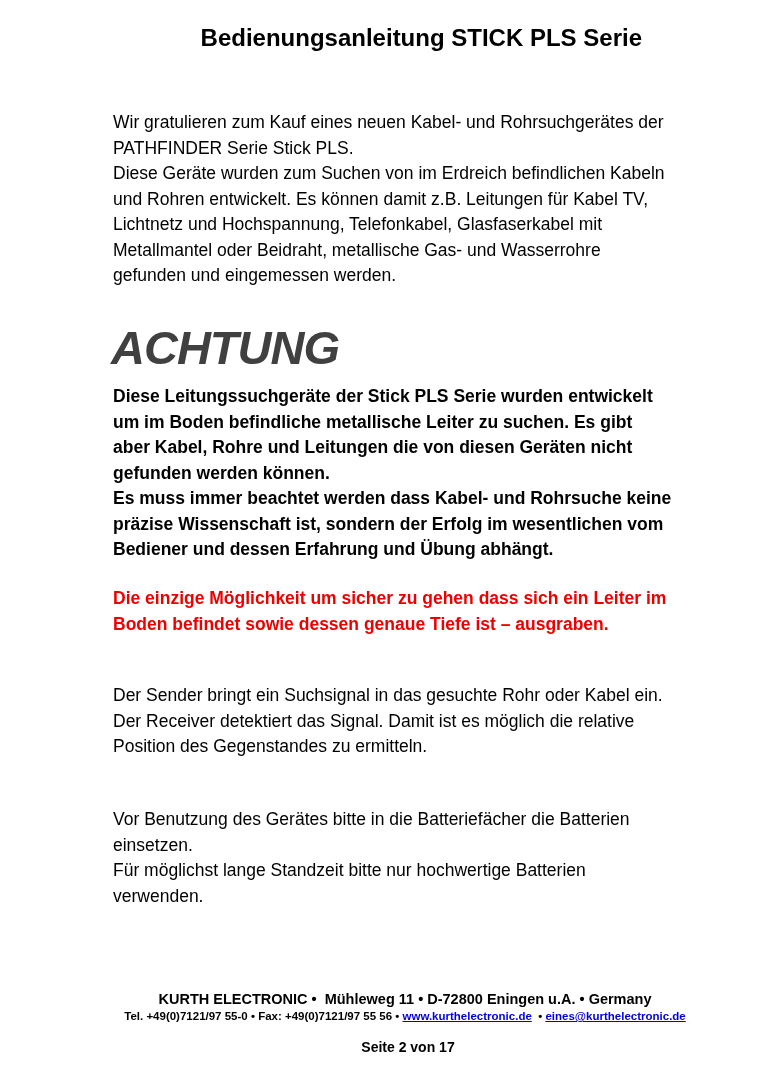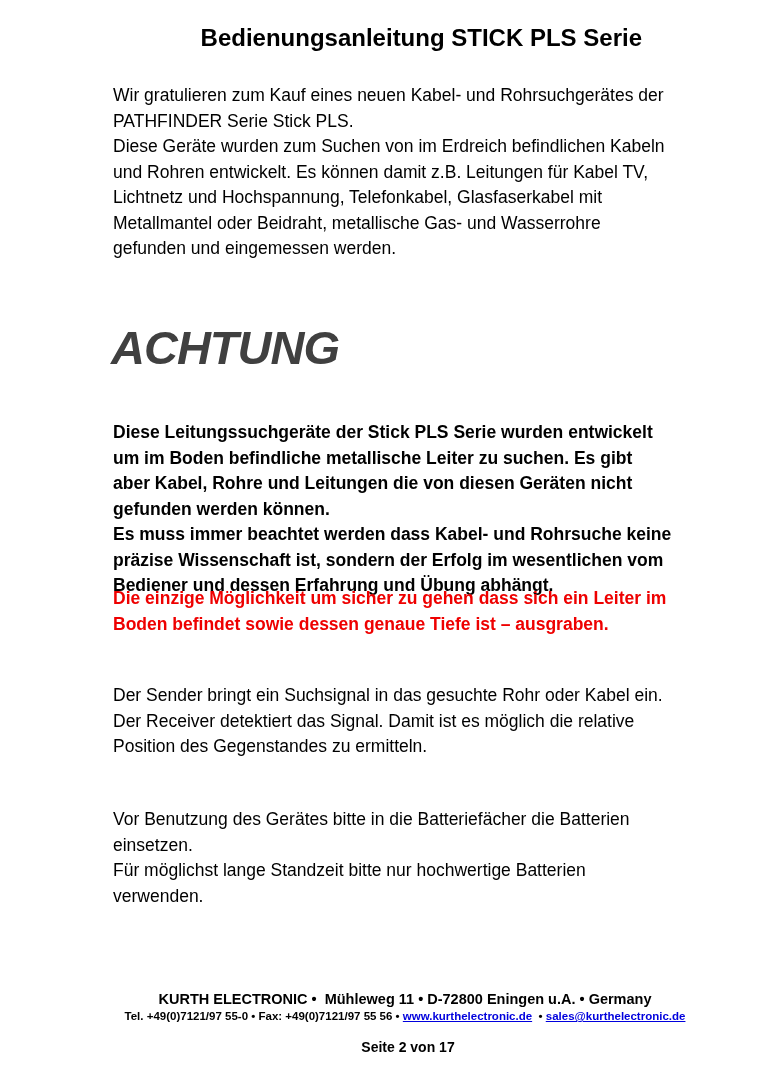--- a/index.html
+++ b/index.html
@@ -28,36 +28,35 @@
     white-space: pre-line;
   }
   .para {
     position: absolute;
     left: 113px;
     width: 640px;
     font-size: 17.5px;
     line-height: 25.5px;
     white-space: pre-line;
   }
-  .para-intro   { top: 83px; }
+  .para-intro   { top: 110px; }
   .warn-title {
     position: absolute;
     left: 111px;
     top: 320px;
     font-size: 47px;
     font-weight: 700;
     font-style: italic;
     color: #404040;
     letter-spacing: -1px;
     white-space: pre-line;
   }
   .para-warn-bold {
     top: 384px;
     font-weight: 700;
-    margin-top: 36px;
   }
   .para-warn-red {
     top: 586px;
     font-weight: 700;
     color: #ee0000;
   }
   .para-sender  { top: 683px; }
   .para-battery { top: 807px; }
   .doc-footer {
     position: absolute;
@@ -125,18 +124,18 @@
   <div class="para para-warn-red">Die einzige Möglichkeit um sicher zu gehen dass sich ein Leiter im
 Boden befindet sowie dessen genaue Tiefe ist  –  ausgraben.</div>
 
   <div class="para para-battery">Vor Benutzung des Gerätes bitte in die Batteriefächer die Batterien
 einsetzen.
 Für möglichst lange Standzeit bitte nur hochwertige Batterien
 verwenden.</div>
 
   <div class="doc-footer">
     <div class="footer-company">KURTH ELECTRONIC •  Mühleweg 11 • D-72800 Eningen u.A. • Germany</div>
-    <div class="footer-contact"><span>Tel. +49(0)7121/97 55-0 • Fax: +49(0)7121/97 55 56 • </span><a class="footer-link" href="#">www.kurthelectronic.de</a><span>  • </span><a class="footer-link" href="#">sales@kurthelectronic.de</a></div>
+    <div class="footer-contact"><span>Tel. +49(0)7121/97 55-0 • Fax: +49(0)7121/97 55 56 • </span><a class="footer-link" href="#">www.kurthelectronic.de</a><span>  • </span><a class="footer-link" href="#">eines@kurthelectronic.de</a></div>
   </div>
 
   <div class="page-number">Seite 2 von 17</div>
 
 </div>
 
 </body></html>

